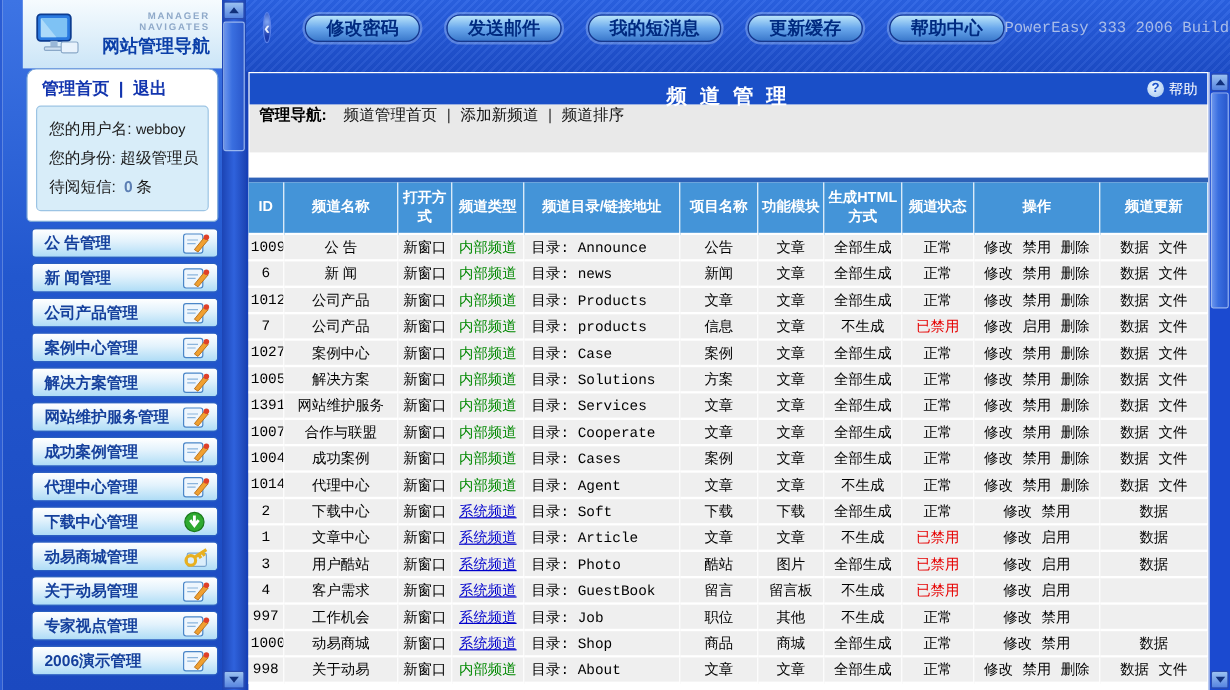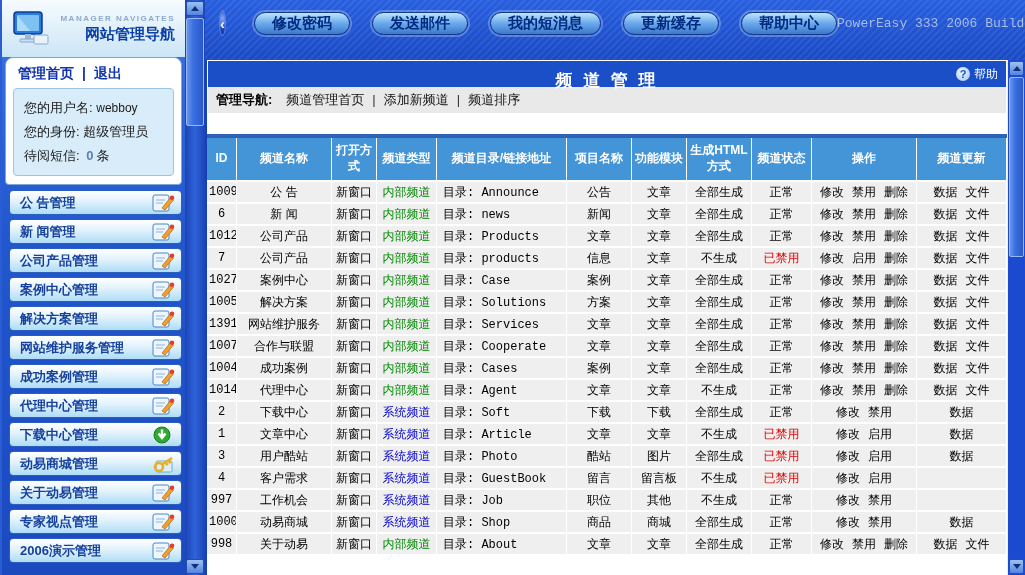--- a/index.html
+++ b/index.html
@@ -1,20 +1,20 @@
 <!DOCTYPE html>
 <html><head>
 <meta charset="utf-8">
 <style>
   * { margin:0; padding:0; box-sizing:border-box; }
   html,body { width:1025px; height:575px; overflow:hidden; font-family:"Liberation Sans",sans-serif; }
   .app { width:1025px; height:575px; display:flex; background:#fff; overflow:hidden; }
 
   
-  .sidebar { width:185px; height:575px; background:linear-gradient(180deg,#3d74e4 0%,#2257ce 40%,#1b49c0 100%); overflow:hidden; flex:none; border-left:2px solid #2a5cd4; }
+  .sidebar { width:185px; height:575px; background:linear-gradient(180deg,#3d74e4 0%,#2257ce 40%,#1b49c0 100%); overflow:hidden; flex:none; border-left:2px solid #2a5cd4;padding-left:17px; }
   .logo { height:57px; background:linear-gradient(180deg,#f6fbfe,#cbe5f7); display:flex; align-items:center; padding:4px 6px 4px 8px; }
   .logo-text { margin-left:6px; flex:1; text-align:right; padding-right:4px; }
   .logo-tagline { font-size:8px; letter-spacing:1.5px; color:#8fa9c9; font-weight:bold; }
   .logo-title { font-size:15px; font-weight:bold; color:#0b3fa8; margin-top:2px; }
   .panel { background:#fff; margin:0 3px; border:1px solid #7aa6d8; border-radius:8px 8px 4px 4px; padding-bottom:8px; }
   .panel-head { padding:7px 12px 5px; font-size:14px; font-weight:bold; color:#1234ae; }
   .panel-head a { color:#1234ae; text-decoration:none; }
   .panel-sep { margin:0 8px; font-weight:bold; }
   .userbox { margin:0 7px; background:#d8edf9; border:1px solid #9cc4e4; border-radius:4px; padding:7px 10px; }
   .userbox .uline { font-size:13px; color:#1a1a1a; line-height:24px; white-space:nowrap; }
@@ -44,34 +44,34 @@
   .pill { height:23px; padding:0 17px; border-radius:12px; background:linear-gradient(180deg,#bce6fa 0%,#6aa8ec 50%,#3a78cc 100%); border:1px solid #16388c; box-shadow:0 0 0 2px rgba(190,215,250,0.35); color:#002a80; font-size:15px; font-weight:bold; display:flex; align-items:center; cursor:pointer; white-space:nowrap; }
   .version { margin-left:auto; font-family:"Liberation Mono",monospace; font-size:13px; color:#a8bce8; white-space:nowrap; }
 
   .main-row { flex:1; display:flex; min-height:0; }
   .content { flex:1; min-width:0; background:#fff; border-left:2px solid #1640b8; overflow:hidden; display:flex; flex-direction:column; }
   .title-bar { height:26px; flex:none; margin:1px 1px 0; background:#1a4fc8; color:#fff; display:flex; align-items:center; position:relative; }
   .title-text { flex:1; text-align:center; font-size:17px; font-weight:bold; letter-spacing:3px;margin-top:12px; }
   .help-area { position:absolute; right:8px; display:flex; align-items:center; gap:4px; cursor:pointer; }
   .help-ico { width:14px; height:14px; border-radius:50%; background:radial-gradient(circle at 40% 35%,#eef6ff,#9ec4ee); color:#1a50c8; font-size:11px; font-weight:bold; display:flex; align-items:center; justify-content:center; }
   .help-text { font-size:12px; color:#fff; }
-  .nav-bar { height:26px; flex:none; margin:0 1px; background:#e9e9e9; display:flex; align-items:center; font-size:13px; }
+  .nav-bar { height:40px; flex:none; margin:0 1px; background:#e9e9e9; display:flex; align-items:flex-start; font-size:13px; }
   .nav-label { font-weight:bold; color:#000; padding:0 14px 0 8px; }
   .nav-links a { color:#111; text-decoration:none; cursor:pointer; }
   .nav-links .sep { padding:0 8px; color:#333; }
   .white-gap { height:21px; flex:none; }
 
   .table-top { height:4px; background:#2e62b8; flex:none; }
   table { border-collapse:separate; border-spacing:0; table-layout:fixed; width:100%; }
   th { background:#4494d8; color:#fff; font-size:12px; font-weight:bold; height:44px; border-right:1px solid #fff; border-bottom:2px solid #fff; padding:2px 1px; line-height:1.3; }
   td { background:#efefef; font-size:12px; color:#000; height:22px; border-right:1px solid #fff; border-bottom:2px solid #fff; text-align:center; white-space:nowrap; overflow:hidden; padding:0 2px; }
   td.col-dir { text-align:left; padding-left:6px; font-family:"Liberation Mono",monospace; font-size:12px; }
   td.col-id { font-family:"Liberation Mono",monospace; }
   .t-internal { color:#008800; }
-  .t-system { color:#0000cc; cursor:pointer; }
+  .t-system { color:#0000cc; text-decoration:underline; cursor:pointer; }
   .s-normal { color:#000; }
   .s-disabled { color:#e60000; }
   .op { margin:0 4px; cursor:pointer; color:#000; }
 </style>
 </head>
 <body>
 
 <div class="app">
 
   <aside class="sidebar">

